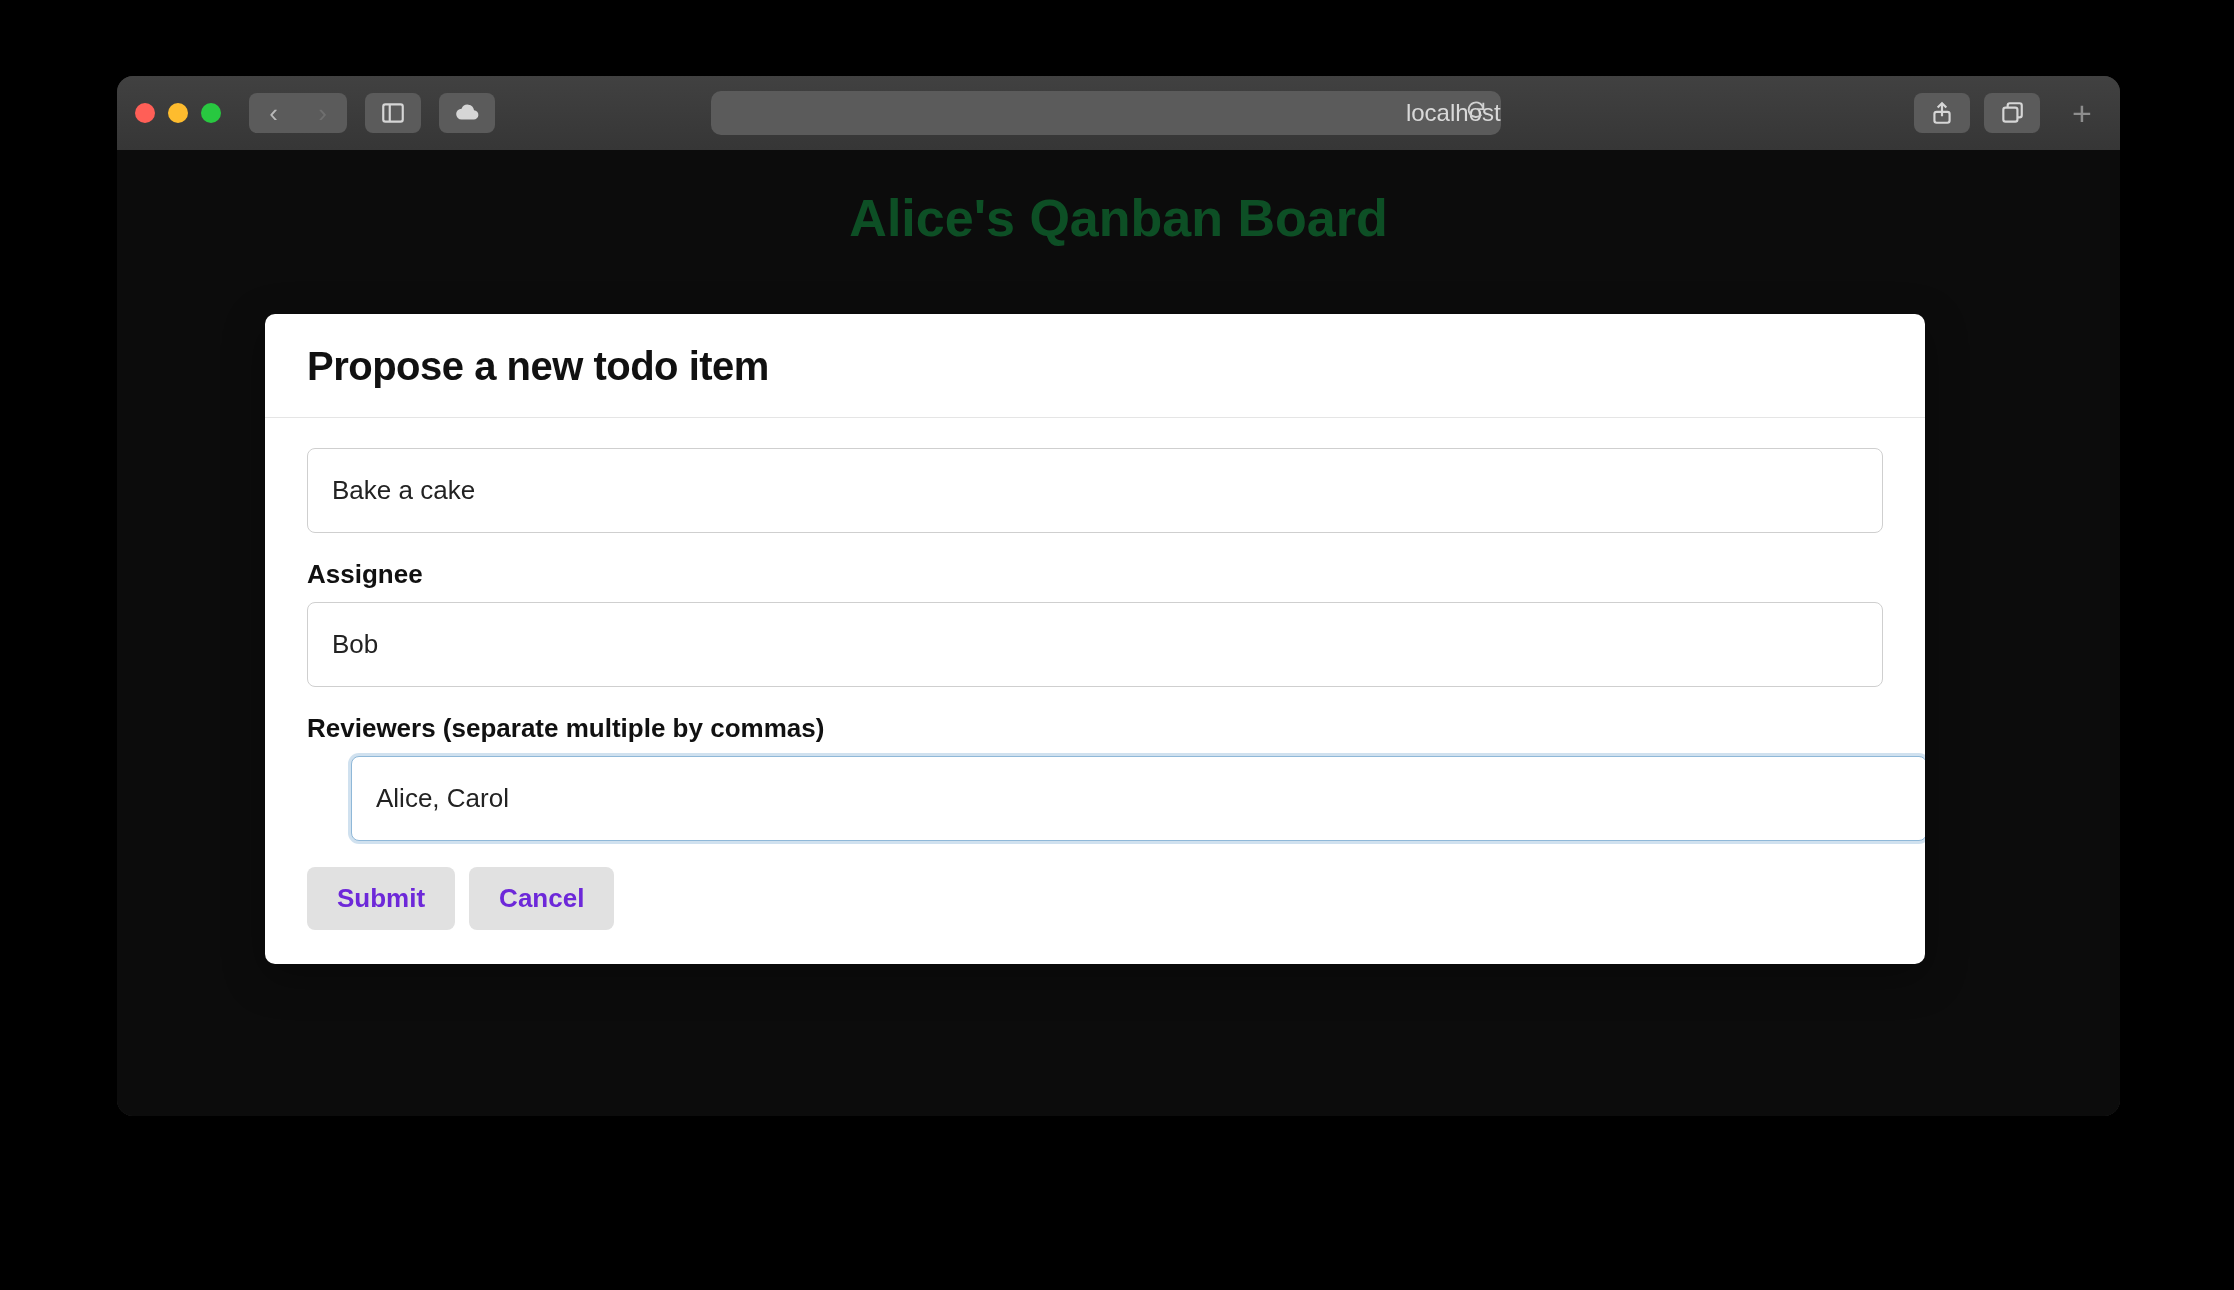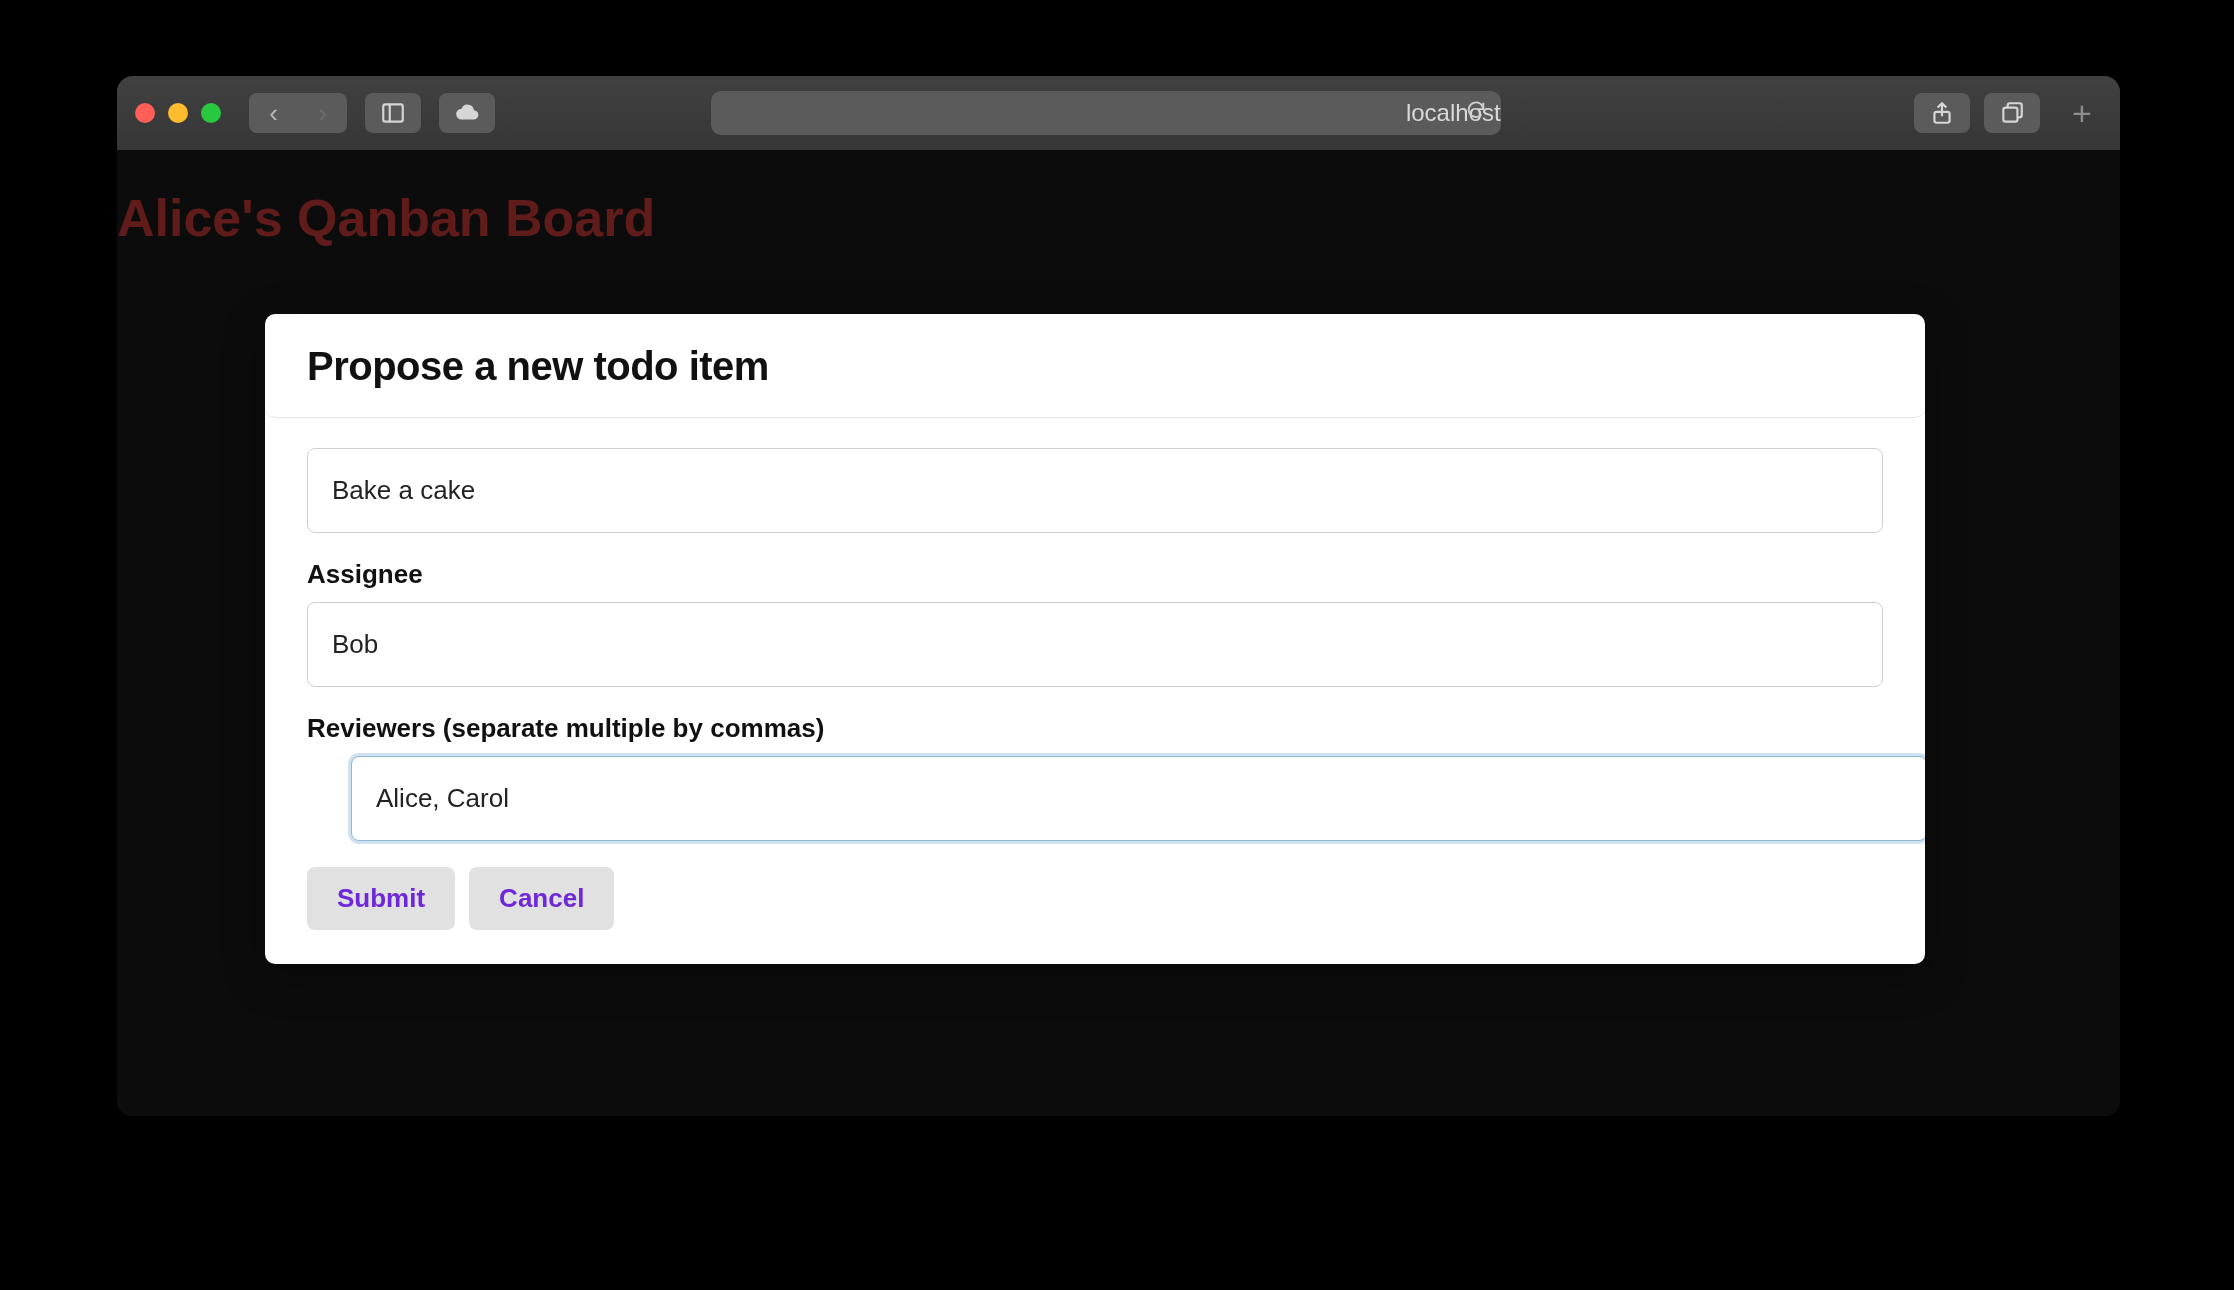--- a/index.html
+++ b/index.html
@@ -71,41 +71,40 @@
       margin-left: 8px;
     }
     .content-area {
       position: relative;
       width: 100%; height: calc(100% - 74px);
       background: #1e1e1e;
     }
     .page-title-bg {
       position: absolute;
       top: 38px; left: 0; width: 100%;
-      text-align: left;
-      color: #ef4444;
+      text-align: center;
+      color: #22c55e;
       font-size: 52px; font-weight: 700;
     }
     .overlay {
       position: absolute; inset: 0;
       background: rgba(0,0,0,0.6);
     }
     .modal {
       position: absolute;
       left: 148px; top: 164px;
       width: 1660px;
       background: #fff;
       border-radius: 10px;
       box-shadow: 0 12px 40px rgba(0,0,0,0.35);
       overflow: hidden;
     }
     .modal-header {
       padding: 30px 22px 28px 42px;
       border-bottom: 1px solid #e5e5e5;
-      border-radius: 10px;
     }
     .modal-title { font-size: 40px; font-weight: 800; color: #111; letter-spacing: -0.5px; }
     .modal-body { padding: 30px 42px 34px 42px; }
     .field { margin-bottom: 26px; }
     .field-label { font-size: 26px; font-weight: 700; color: #111; margin-bottom: 12px; }
     .field-input {
       width: 100%;
       height: 85px;
       border: 1px solid #cfcfcf;
       border-radius: 8px;

